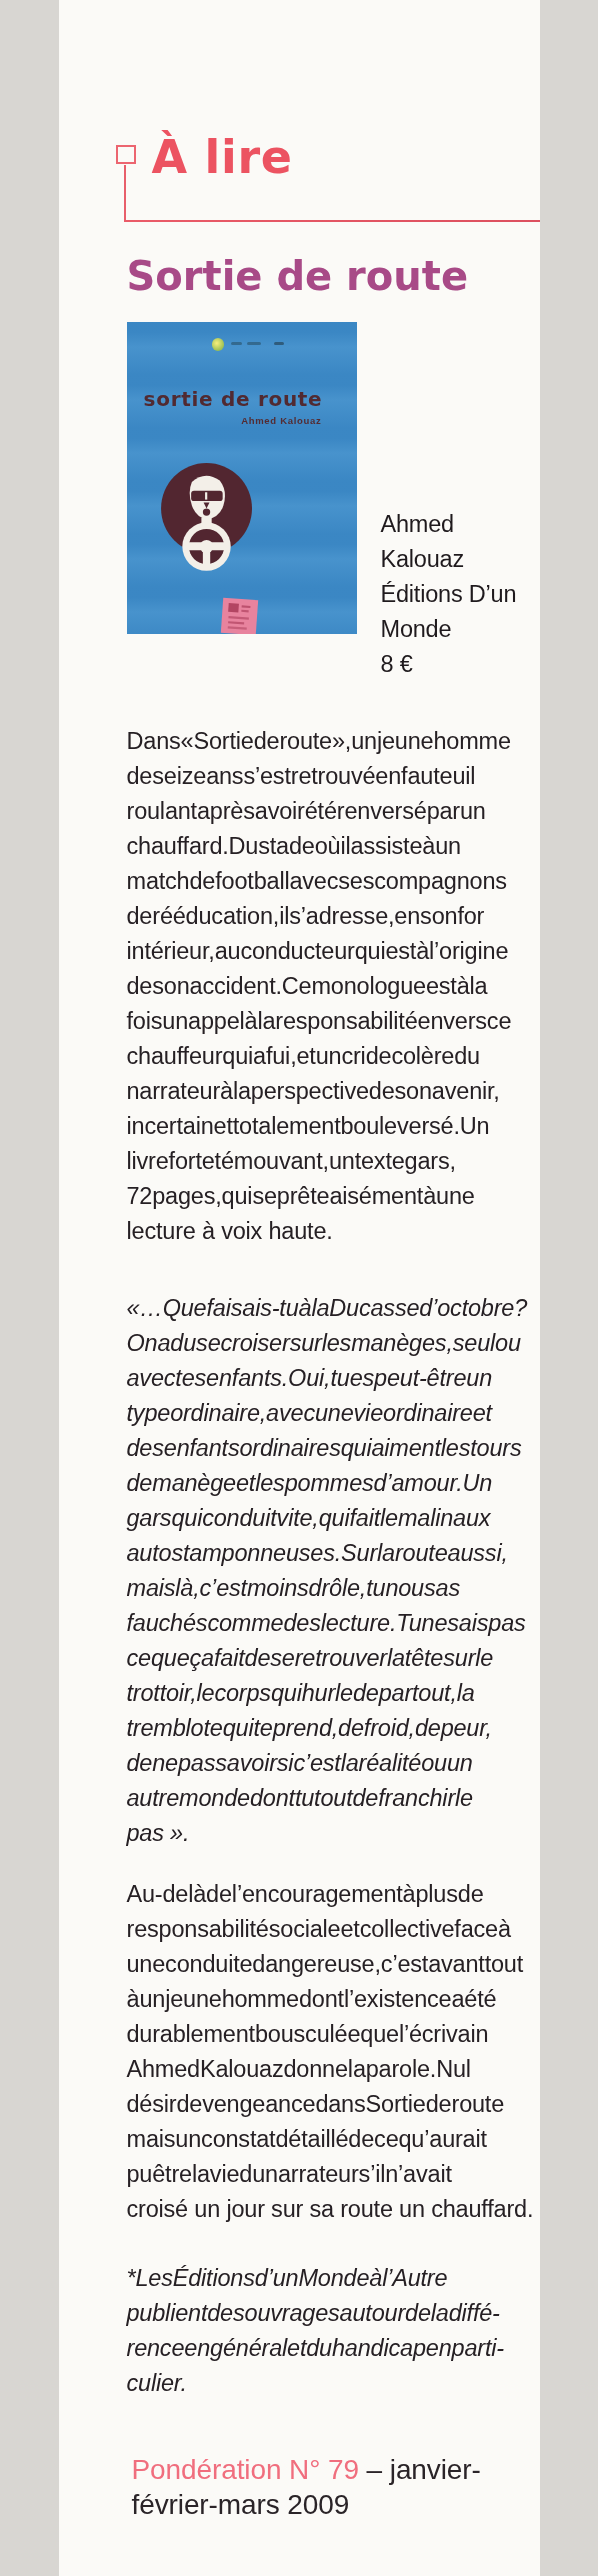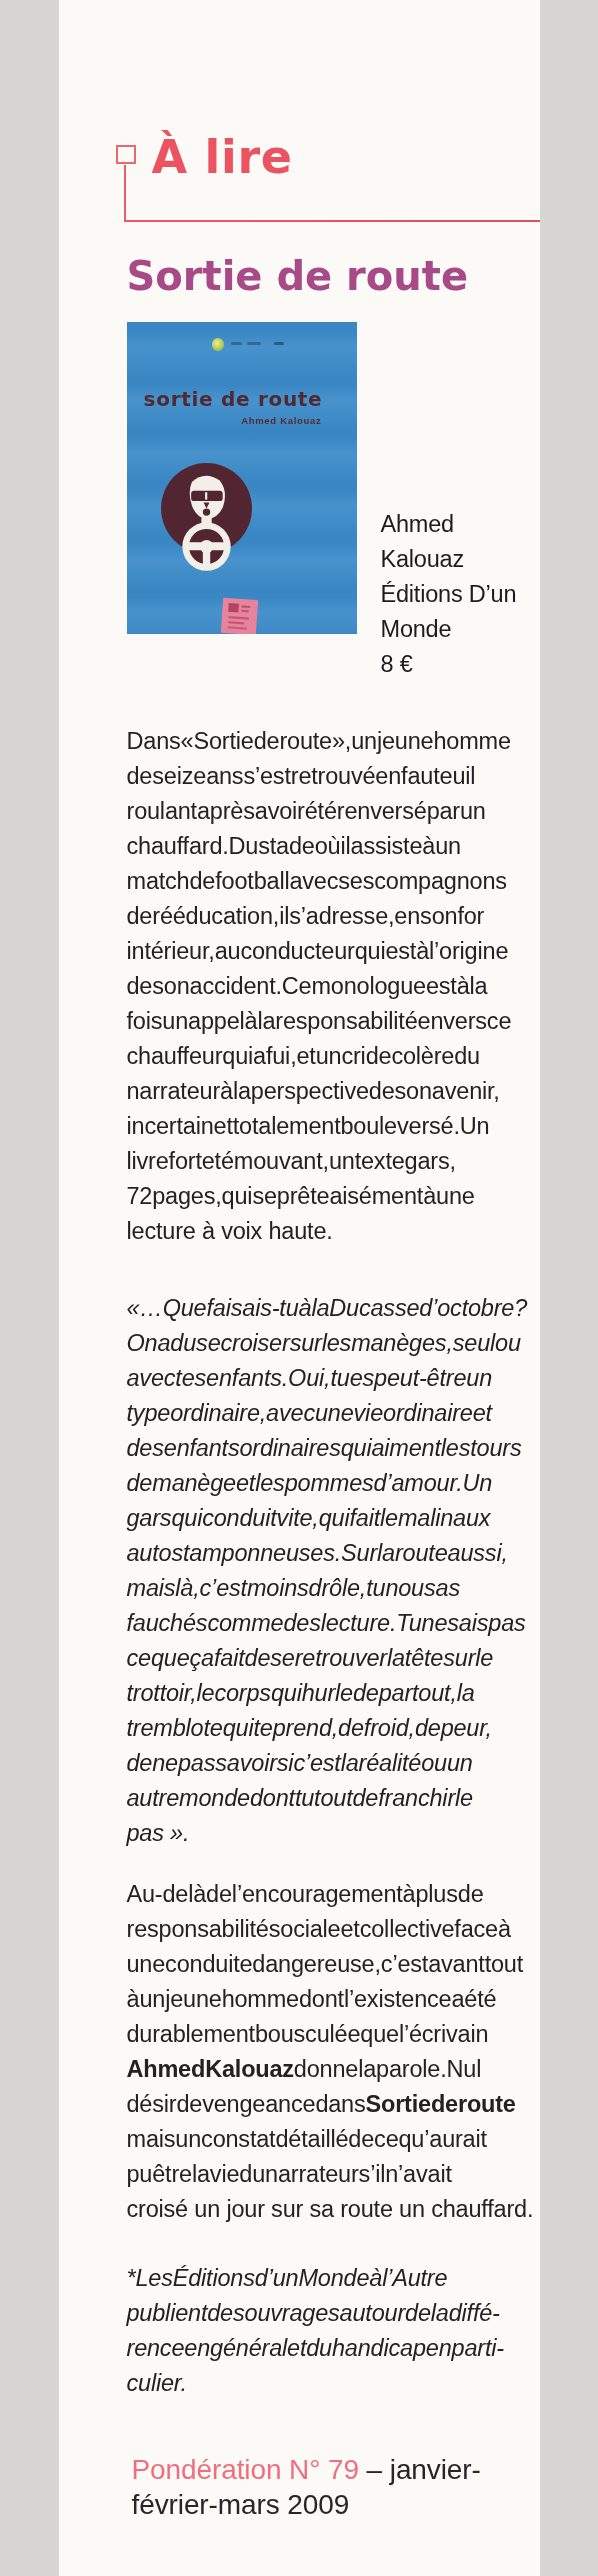--- a/index.html
+++ b/index.html
@@ -104,21 +104,21 @@
   .para.italic{font-style:italic;}
   .p-review{top:724px;}
   .p-quote{top:1291px;}
   .p-comment{top:1877px;}
   .p-footnote{top:2261px;}
   .tline{
     display:flex; 
     height:35px; line-height:35px; white-space:nowrap;
   }
   .tline.tlast{display:block; text-align:left;}
-  .b{font-weight:bold;}
+  .b{font-weight:normal;}
   
   .footer{
     position:absolute; left:73px; top:2452px;
     font-size:28px; line-height:35px; letter-spacing:-0.1px;
     color:#2a2428;
   }
   .footer .mag{color:#f06e7e;}
 </style>
 </head>
 <body>

